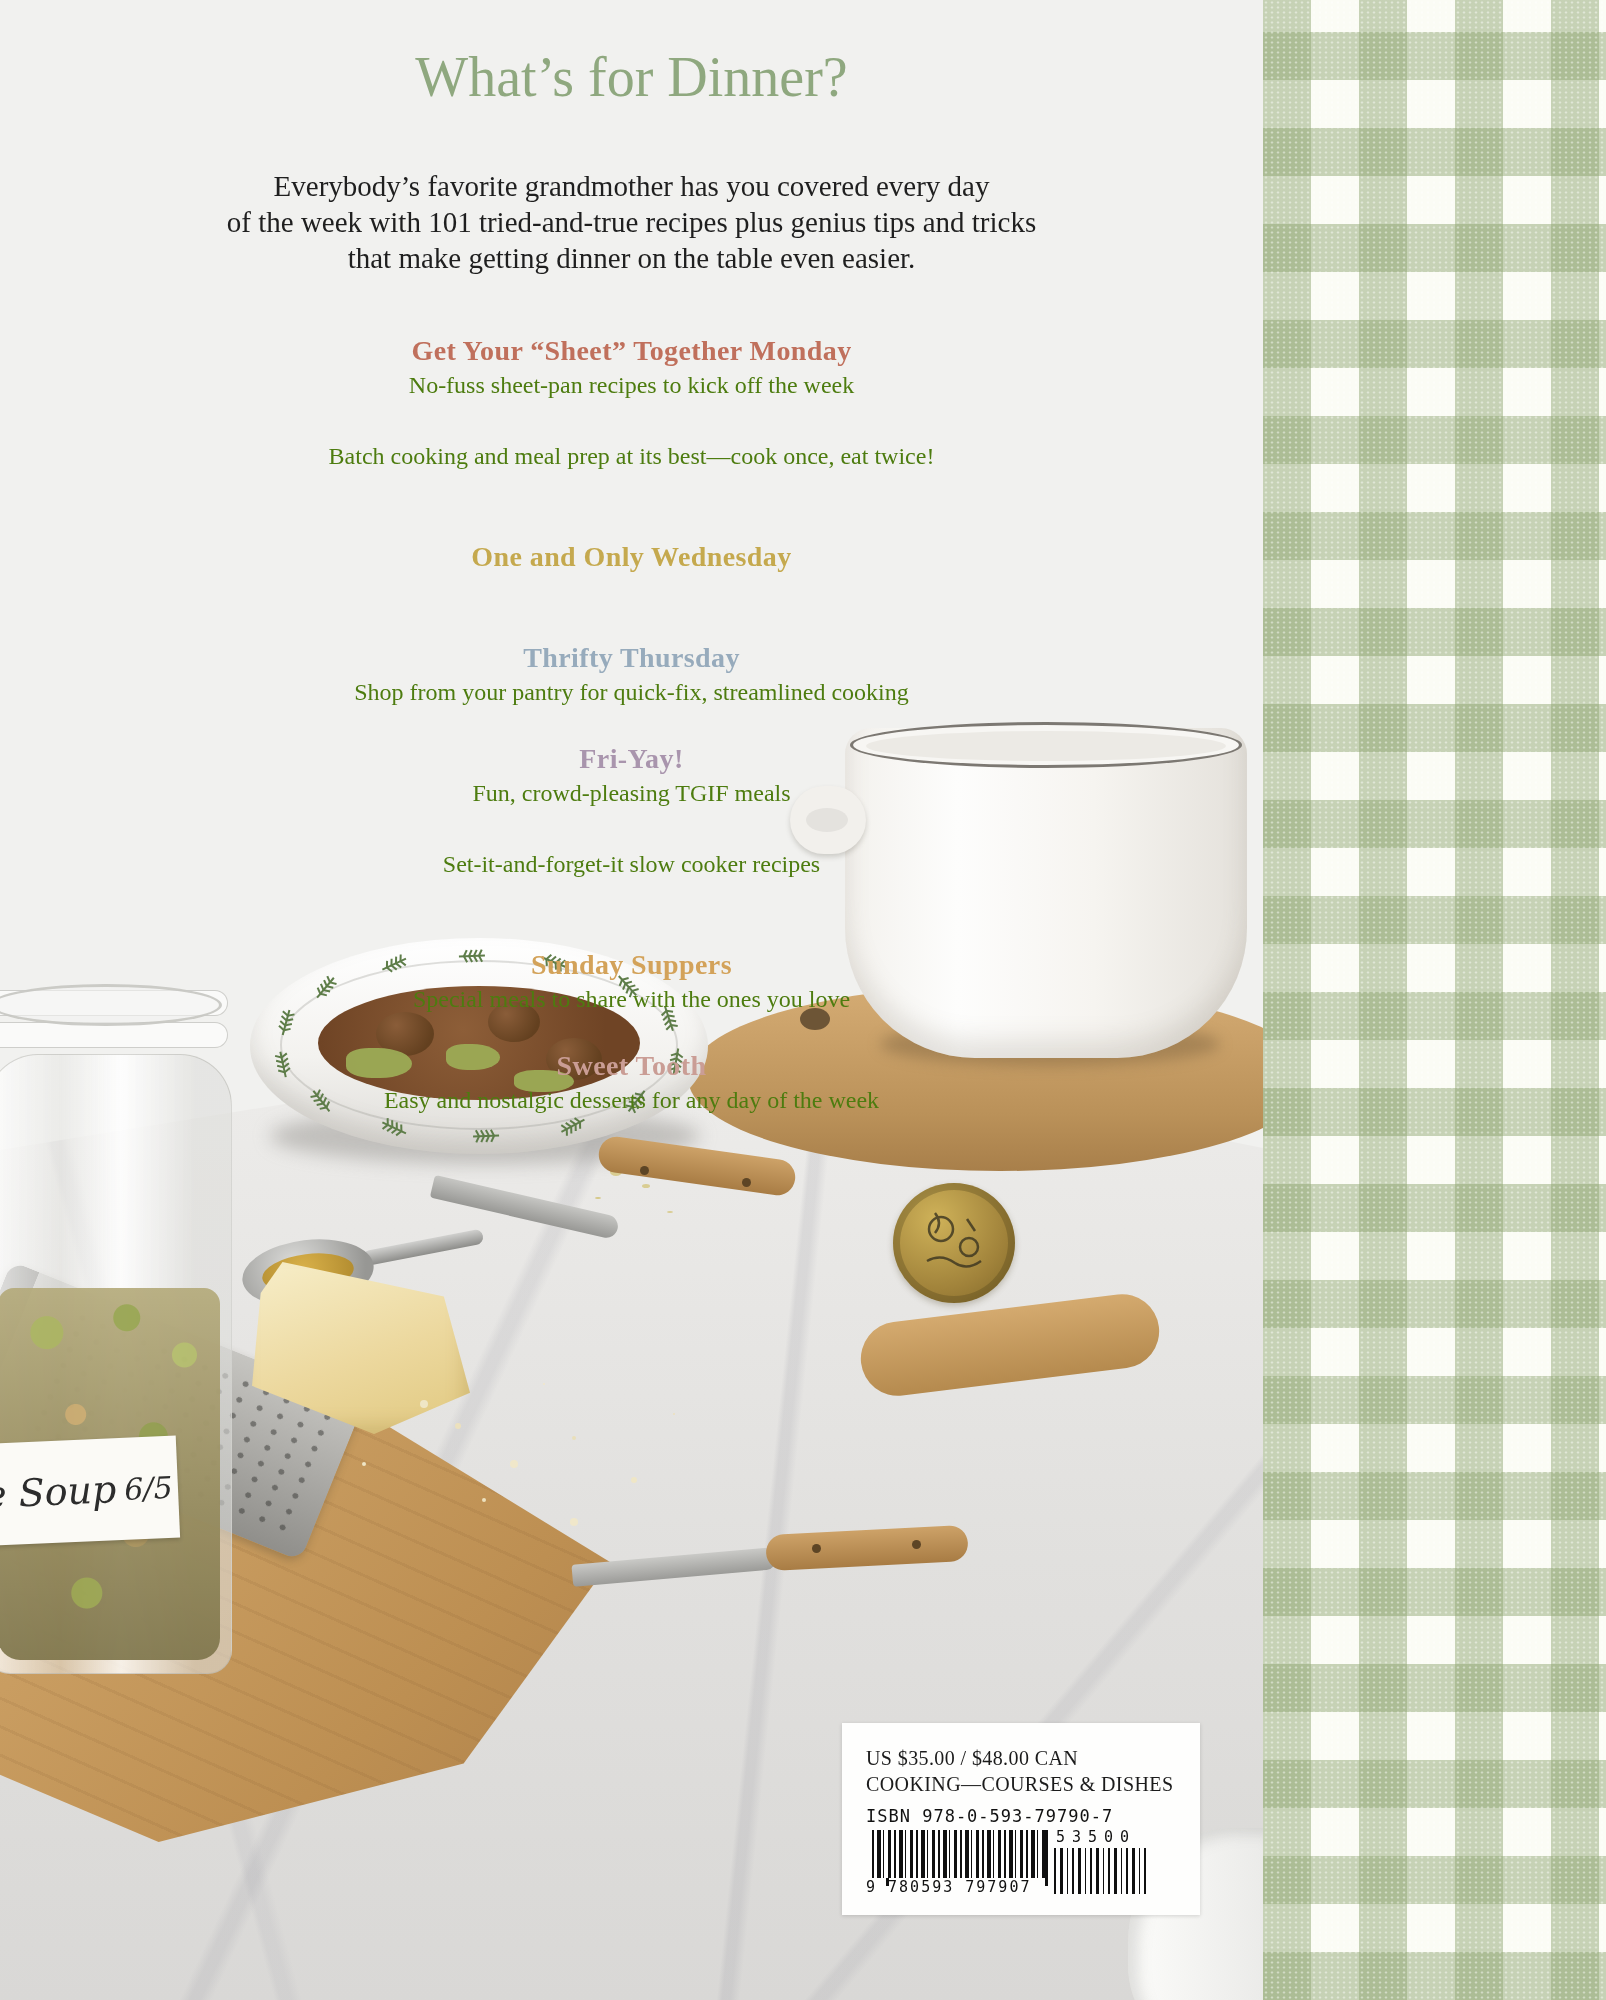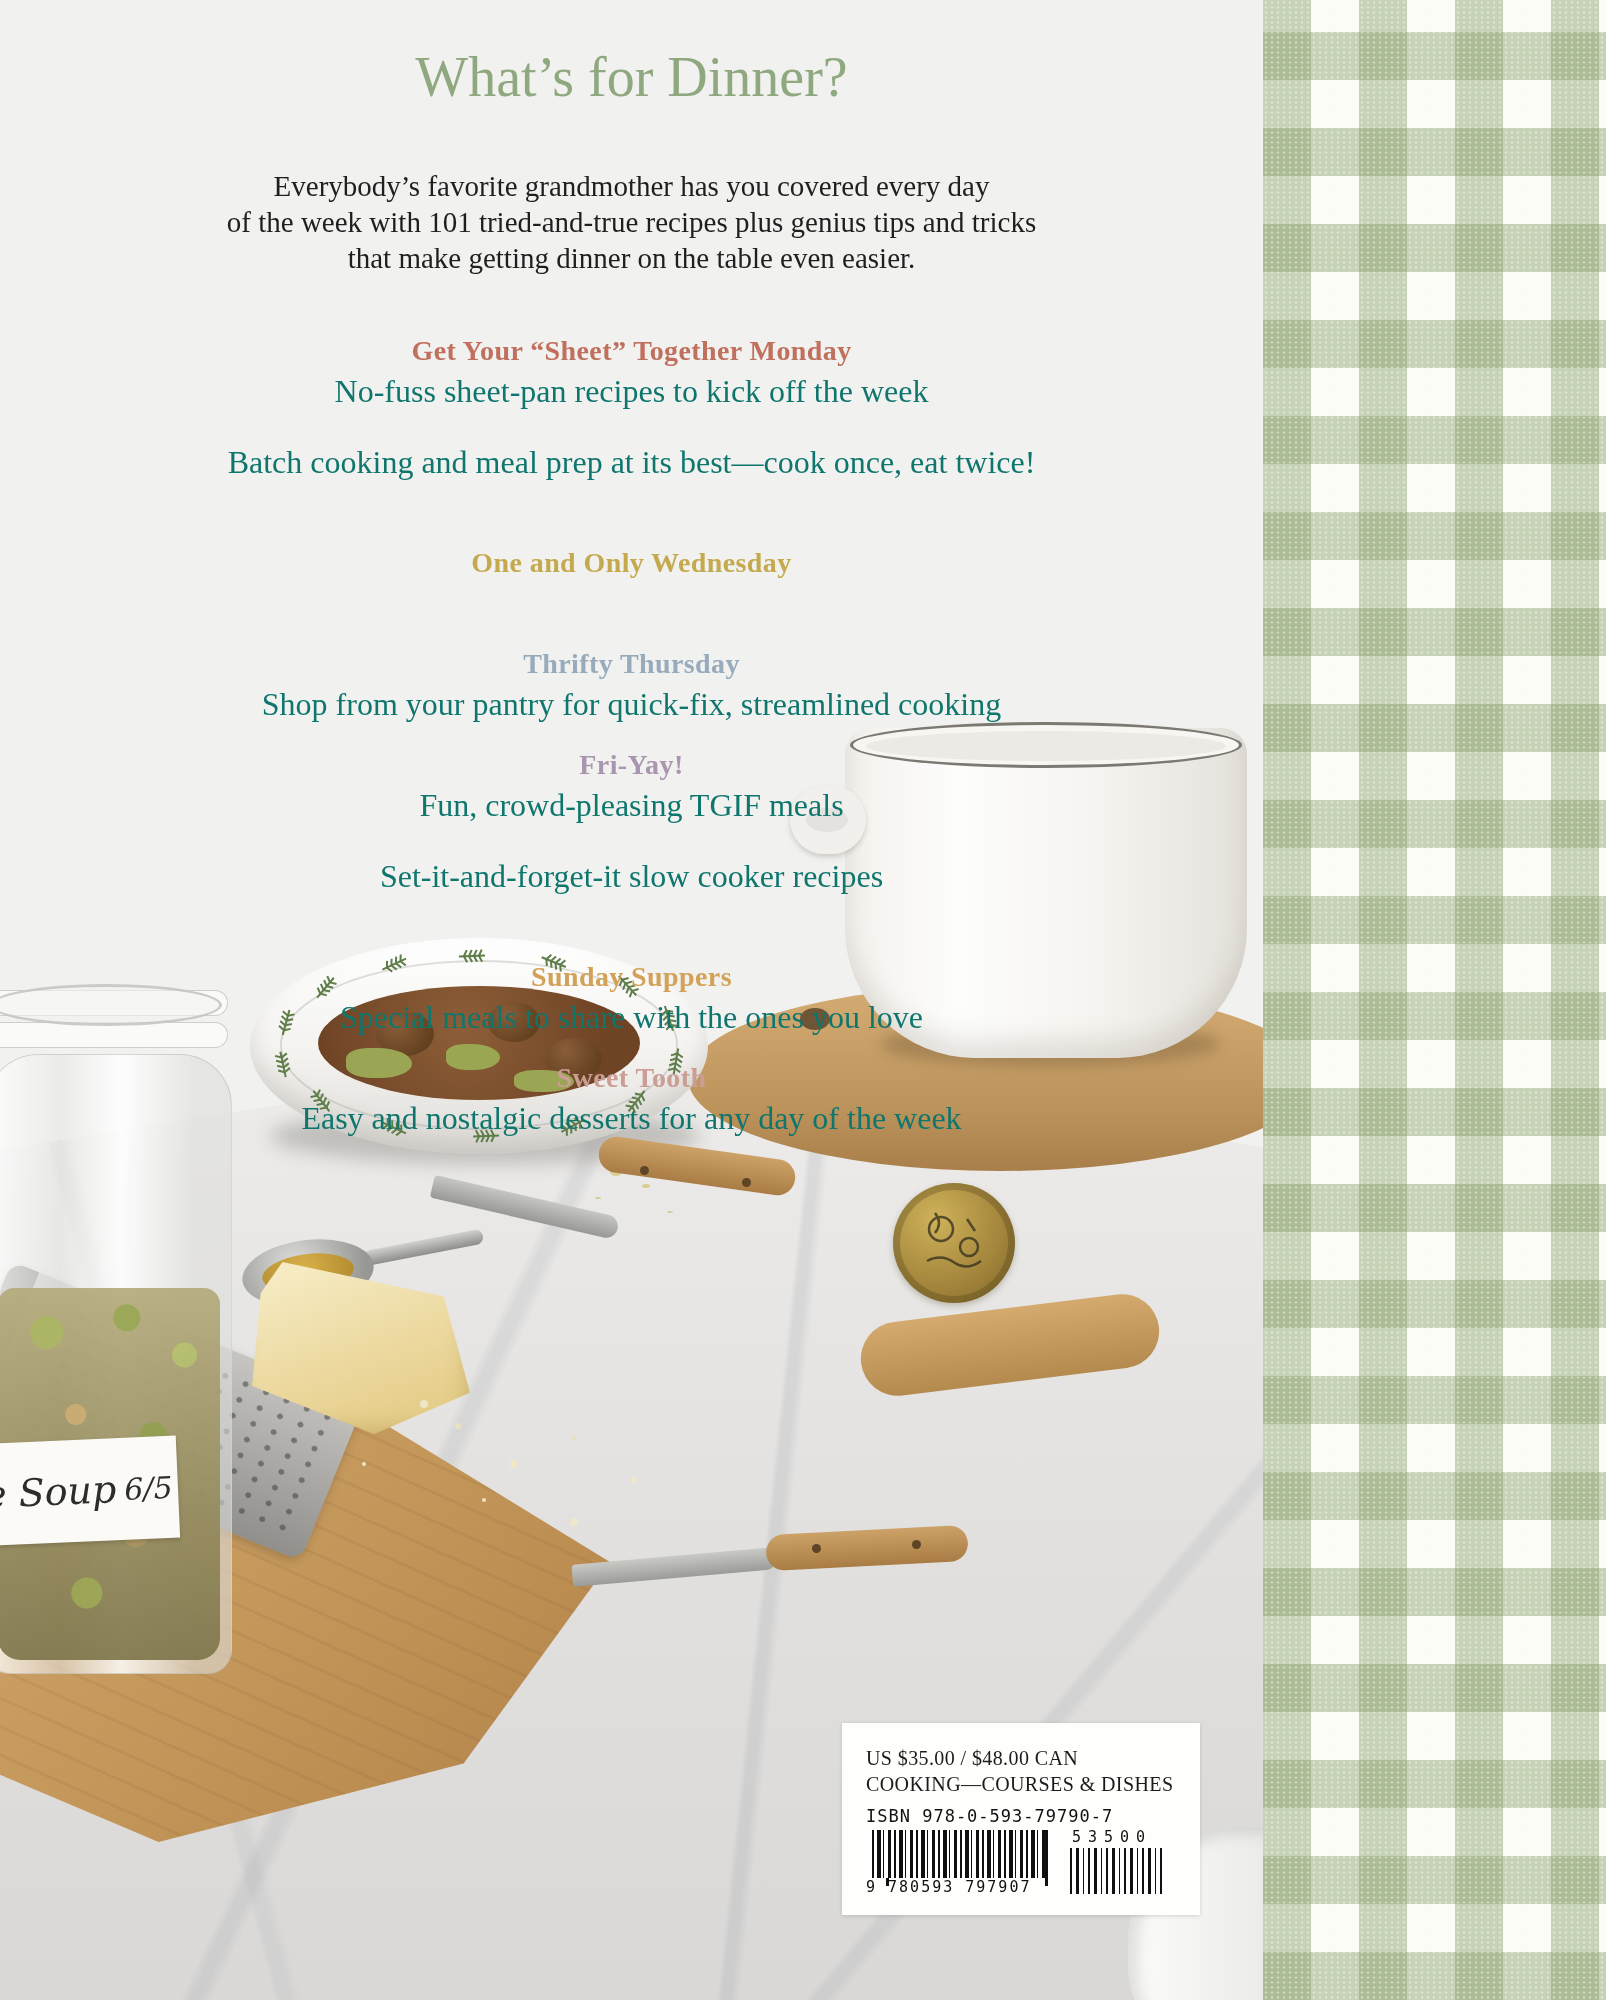--- a/index.html
+++ b/index.html
@@ -14,21 +14,21 @@
       repeating-linear-gradient(0deg,  rgba(146,168,118,.50) 0 48px, rgba(146,168,118,0) 48px 96px);
     background-size:6px 5px,auto,auto;}
   
   .title{position:absolute;top:44px;left:0;width:1263px;text-align:center;
          font-size:56px;line-height:1.2;color:#8fa87f;letter-spacing:0;}
   .intro{position:absolute;top:168px;left:0;width:1263px;text-align:center;
          font-size:29px;line-height:36px;color:#1f1f1f;}
   .days{position:absolute;top:336px;left:0;width:1263px;text-align:center;z-index:5;}
   .day{height:101px;}
   .day-label{font-size:28px;font-weight:bold;letter-spacing:.4px;line-height:30px;}
-  .day-desc{font-size:32px;color:#0f766e;margin-top:10px;line-height:30px;}
+  .day-desc{font-size:24px;color:#4d7c0f;margin-top:4px;line-height:30px;}
   
   .photo{position:absolute;top:0;left:0;width:1263px;height:2000px;overflow:hidden;}
   .marble{position:absolute;left:0;top:1020px;width:1263px;height:980px;z-index:1;
     background:
       linear-gradient(115deg, rgba(0,0,0,0) 0 37%, rgba(148,148,158,.16) 37.6% 38.2%, rgba(0,0,0,0) 38.9%),
       linear-gradient(96deg,  rgba(0,0,0,0) 0 60%, rgba(148,148,158,.18) 60.4% 61%,   rgba(0,0,0,0) 61.7%),
       linear-gradient(75deg,  rgba(0,0,0,0) 0 18%, rgba(158,158,168,.13) 18.4% 19.1%, rgba(0,0,0,0) 19.8%),
       linear-gradient(130deg, rgba(0,0,0,0) 0 78%, rgba(148,148,158,.15) 78.4% 79%,   rgba(0,0,0,0) 79.6%),
       linear-gradient(#eeedeb,#e1e0de 55%,#d9d8d6);
     clip-path:polygon(0 130px,420px 62px,760px 28px,1263px 128px,1263px 980px,0 980px);}
@@ -146,21 +146,21 @@
   .sales-isbn{font-family:"DejaVu Sans Mono",monospace;font-size:17px;color:#111;margin-top:9px;letter-spacing:1px;}
   .codes{display:flex;align-items:flex-end;margin-top:4px;}
   .ean{position:relative;width:188px;height:66px;}
   .ean-bars{position:absolute;left:6px;top:0;width:176px;height:48px;background:
     repeating-linear-gradient(90deg,#101010 0 2px,#fff 2px 5px,#101010 5px 9px,#fff 9px 11px,
       #101010 11px 12px,#fff 12px 16px,#101010 16px 19px,#fff 19px 22px);}
   .ean::before,.ean::after{content:"";position:absolute;top:0;width:3px;height:56px;background:#101010;}
   .ean::before{left:20px;} .ean::after{right:6px;}
   .ean-digits{position:absolute;left:0;top:48px;width:188px;font-family:"DejaVu Sans Mono",monospace;
     font-size:15px;color:#111;letter-spacing:2px;white-space:nowrap;}
-  .supp{position:relative;width:104px;height:66px;margin-left:16px;text-align:center;}
+  .supp{position:relative;width:104px;height:66px;text-align:center;}
   .supp-digits{position:absolute;top:-2px;left:2px;font-family:"DejaVu Sans Mono",monospace;font-size:15px;
     color:#111;letter-spacing:7px;}
   .supp-bars{position:absolute;left:0;top:18px;width:96px;height:46px;background:
     repeating-linear-gradient(90deg,#101010 0 2px,#fff 2px 6px,#101010 6px 9px,#fff 9px 13px,
       #101010 13px 14px,#fff 14px 18px);}
   .fern{position:absolute;z-index:5;}
 </style>
 </head>
 <body>
 

